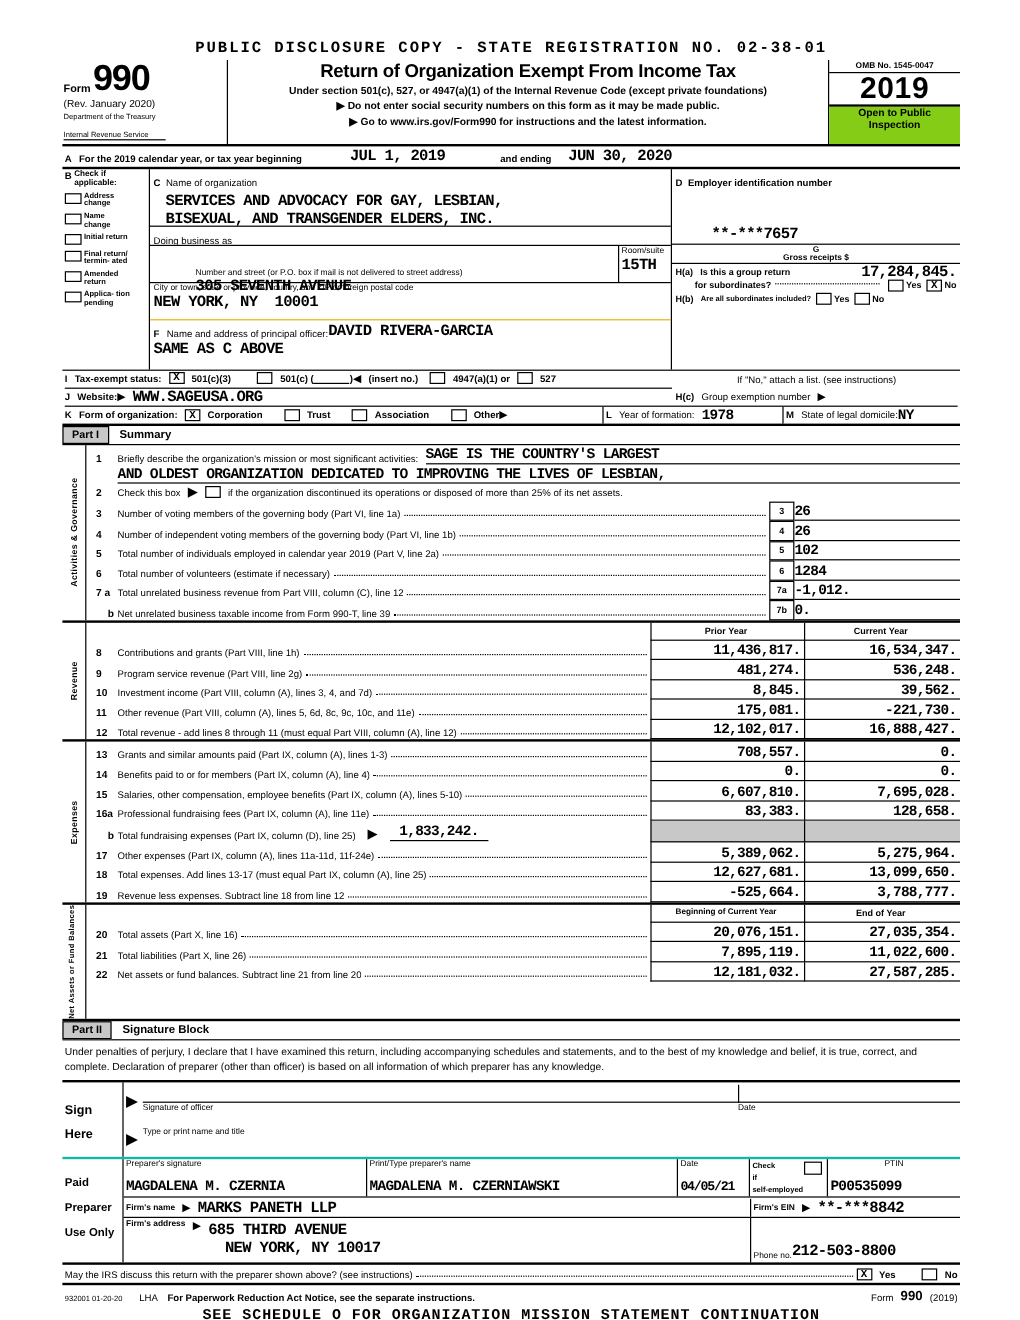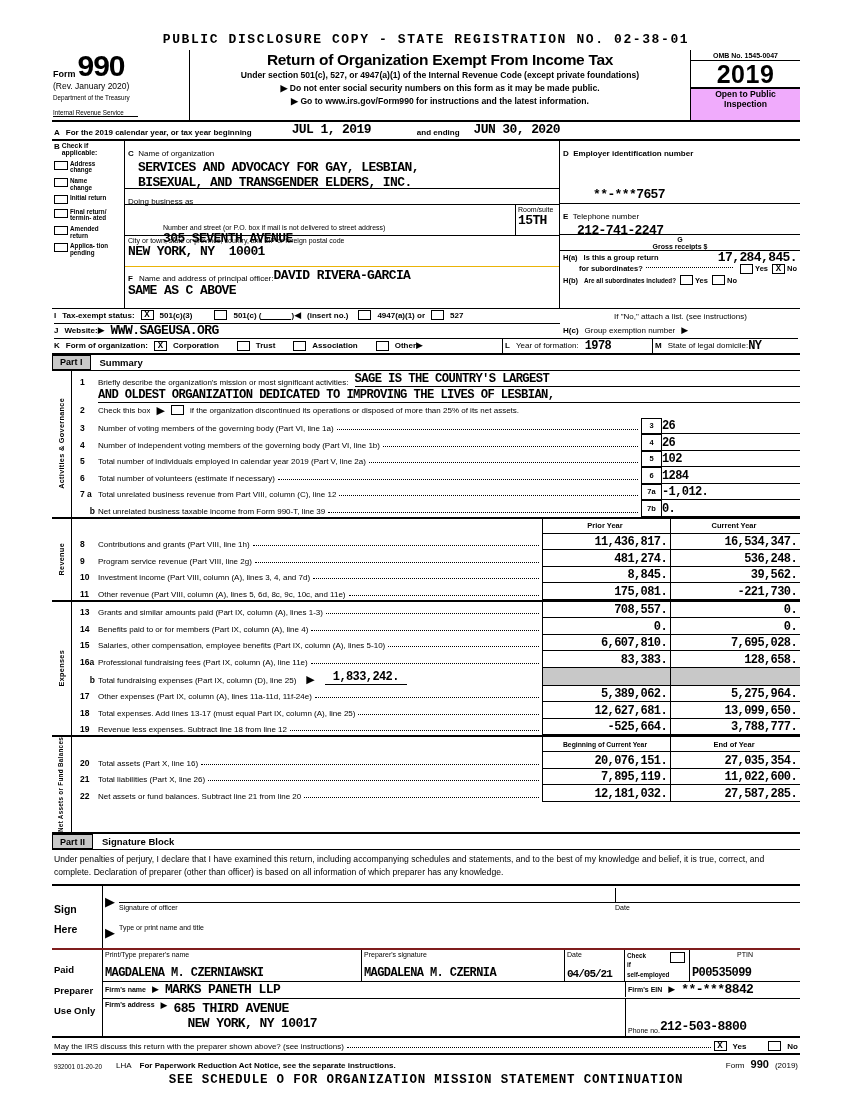--- a/index.html
+++ b/index.html
@@ -34,21 +34,21 @@
   .form-num { font-size: 30px; font-weight: 700; letter-spacing: -1px; }
   .rev { font-size: 8.5px; margin-top: 2px; }
   .dept { font-size: 6.3px; margin-top: 3px; }
   .hdr-mid { flex: 1; text-align: center; padding: 1px 4px; }
   .hdr-title { font-size: 15.5px; font-weight: 700; letter-spacing: -0.3px; }
   .hdr-sub { font-size: 8.6px; font-weight: 700; margin-top: 1px; }
   .hdr-note { font-size: 8.6px; font-weight: 700; margin-top: 3px; }
   .hdr-right { width: 110px; min-width:110px; border-left: 1.5px solid #000; text-align: center; display:flex; flex-direction:column; }
   .omb { font-size: 7px; font-weight: 700; padding: 2px 0 1px; border-bottom: 1.5px solid #000; }
   .year-big { font-size: 25px; font-weight: 700; letter-spacing: 0.5px; line-height: 1.05; border-bottom: 2px solid #000; }
-  .open-pub { background: #f0abfc; font-weight: 700; font-size: 8.6px; line-height: 1.15; padding: 1px 2px 2px; flex:1; }
+  .open-pub { background: #84cc16; font-weight: 700; font-size: 8.6px; line-height: 1.15; padding: 1px 2px 2px; flex:1; }
 
   .line-a { display: flex; align-items: flex-end; border-bottom: 2px solid #000;
             padding: 1px 2px 2px; height: 19px; }
   .line-a .sm { font-weight: 700; }
 
   
   .bcd { display: flex; border-bottom: 1.5px solid #000; height: 168px; }
   .col-b { width: 73px; min-width: 73px; border-right: 1px solid #000; padding: 1px 1px 0 2px; }
   .col-b-title { font-size: 6.8px; font-weight: 700; line-height: 1.1; margin-left: 7px; }
   .chk-row { display: flex; align-items: flex-start; margin-top: 4.2px; }
@@ -105,21 +105,21 @@
   .mc2 { width: 130px; min-width: 130px; }
   .mh { font-size: 7.5px; font-weight: 700; justify-content: center; align-items: center; border-bottom: 1.5px solid #000; }
   .gray { background: #c8c8c8; }
 
   .l1-row { display: flex; align-items: flex-end; height: 16px; }
   .l1-fill { flex: 1; border-bottom: 1px solid #000; display:flex; align-items: flex-end; }
   .mission { font-size: 12.2px; }
 
   .perjury { font-size: 8.6px; line-height: 1.55; padding: 3px 2px 4px; border-bottom: 2px solid #000; }
 
-  .sign { display: flex; border-bottom: 2px solid #7f1d1d; height: 64px; }
+  .sign { display: flex; border-bottom: 2px solid #14b8a6; height: 64px; }
   .sign-lbl { width: 50px; min-width: 50px; font-weight: 700; font-size: 10.5px; padding: 14px 0 0 2px; line-height: 1.9; }
   .sign-main { flex: 1; border-left: 1px solid #000; display: flex; }
   .arrows { width: 16px; min-width: 16px; display: flex; flex-direction: column;
             justify-content: space-around; font-size: 13px; padding-left: 2px; }
   .sig-grid { flex: 1; display: flex; flex-direction: column; padding-top: 2px; }
   .sig-r1 { display: flex; height: 15px; }
   .sig-blank { flex: 1; border-bottom: 1px solid #000; }
   .sig-date { width: 185px; min-width: 185px; border-left: 1px solid #000; border-bottom: 1px solid #000; }
   .sig-r2 { display: flex; height: 12px; padding-top: 1px; }
   .sig-r2 .fl { flex: 1; }
@@ -272,25 +272,20 @@
         <div class="tw tw13">SAME AS C ABOVE</div>
       </div>
     </div>
 
     <div class="col-d">
       <div class="d-ein">
         <div><span class="sm b">D</span>
           <span class="sm b">Employer identification number</span></div>
         <div class="tw tw13" style="margin-top:auto; margin-left:30px;">**-***7657</div>
       </div>
-      <div class="d-phone">
-        <div><span class="sm b">E</span>
-          <span class="sm">Telephone number</span></div>
-        <div class="tw tw13" style="margin-left:14px">212-741-2247</div>
-      </div>
       <div class="d-gross">
         <span class="xs b">G</span>
         <span class="gap2"></span>
         <span class="xs b">Gross receipts $</span>
         <span class="tw tw13" style="margin-left:auto">17,284,845.</span>
       </div>
       <div class="d-h">
         <div class="h-row">
           <span>H(a)</span>
           <span class="gap2"></span>
@@ -564,20 +559,33 @@
               <span class="rlbl">Other revenue (Part VIII, column (A), lines 5, 6d, 8c, 9c, 10c, and 11e)</span>
               <span class="leader"></span>
             </div>
         <span class="mc">
               <span class="tw">175,081.</span>
             </span>
         <span class="mc mc2">
               <span class="tw">-221,730.</span>
             </span>
       </div>
+      <div class="mrow">
+        <div class="mlab">
+              <span class="rnum">12</span>
+              <span class="rlbl">Total revenue - add lines 8 through 11 (must equal Part VIII, column (A), line 12)</span>
+              <span class="leader"></span>
+            </div>
+        <span class="mc">
+              <span class="tw">12,102,017.</span>
+            </span>
+        <span class="mc mc2">
+              <span class="tw">16,888,427.</span>
+            </span>
+      </div>
     </div>
   </div>
 
   <div class="sect">
     <div class="side">
           <span class="vtext">Expenses</span>
         </div>
     <div class="sect-main">
       <div class="mrow">
         <div class="mlab">
@@ -772,27 +780,27 @@
   </div>
 
   <div class="prep">
     <div class="prep-lbl">
       <div>Paid</div>
       <div>Preparer</div>
       <div>Use Only</div>
     </div>
     <div class="prep-main">
       <div class="prep-r1">
+        <div class="pcell pc-sig">
+          <span class="xs">Preparer's signature</span>
+          <span class="tw">MAGDALENA M. CZERNIA</span>
+        </div>
         <div class="pcell pc-name">
           <span class="xs">Print/Type preparer's name</span>
           <span class="tw">MAGDALENA M. CZERNIAWSKI</span>
-        </div>
-        <div class="pcell pc-sig">
-          <span class="xs">Preparer's signature</span>
-          <span class="tw">MAGDALENA M. CZERNIA</span>
         </div>
         <div class="pcell pc-date">
           <span class="xs">Date</span>
           <span class="tw tw11">04/05/21</span>
         </div>
         <div class="pcell pc-chk">
           <span>Check</span>
           <span>if</span>
           <span>self-employed</span>
           <span class="cbx"></span>

